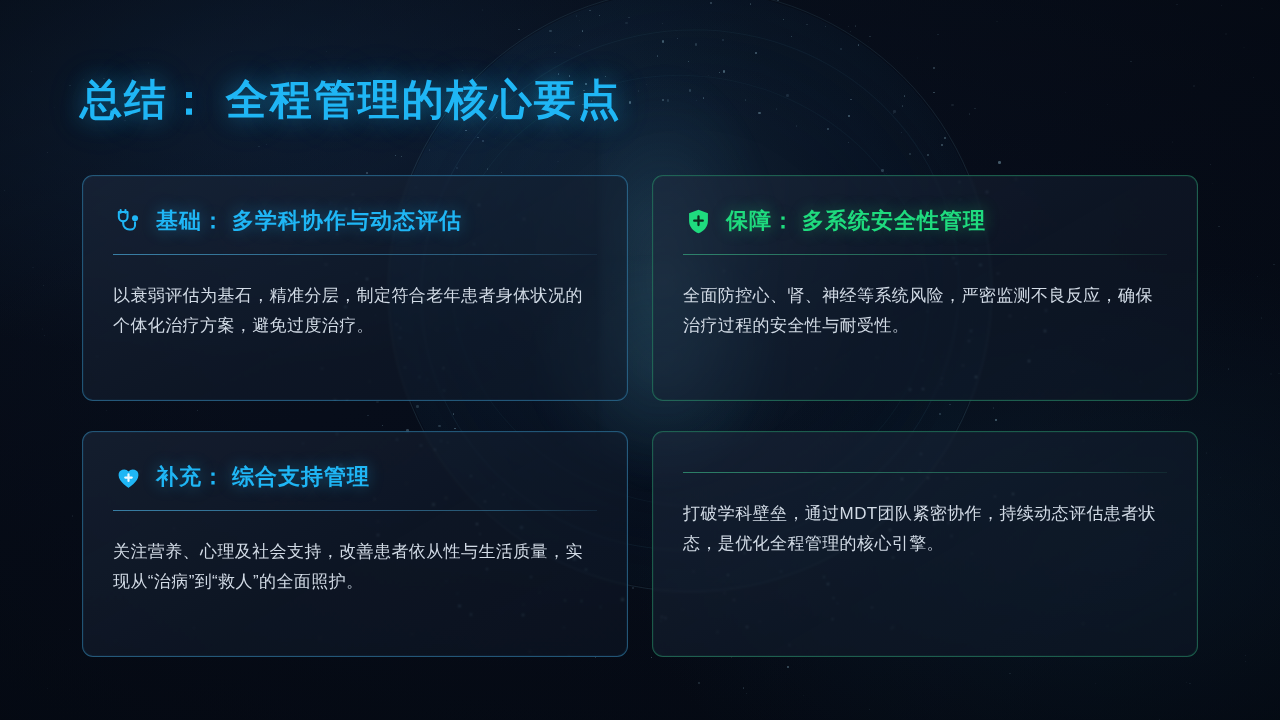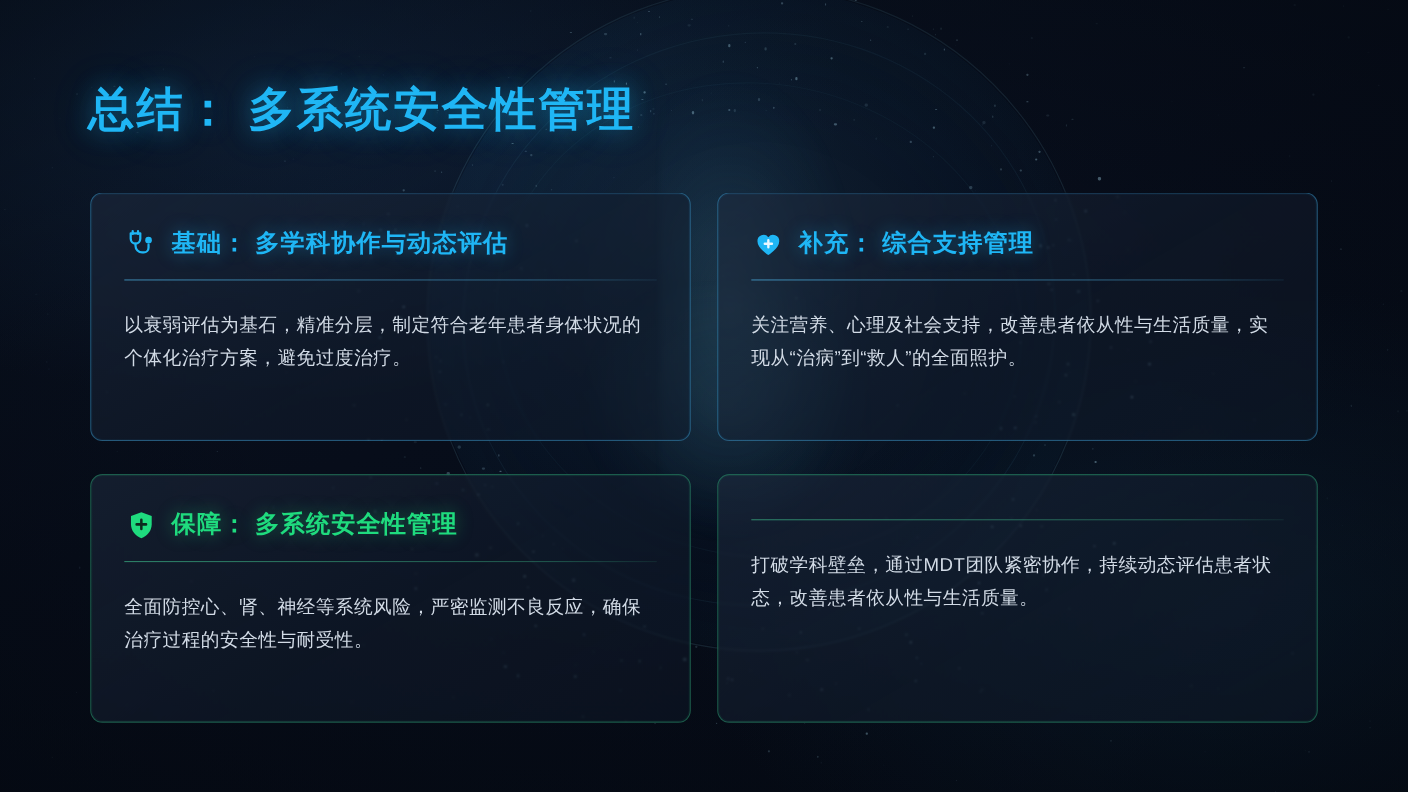--- a/index.html
+++ b/index.html
@@ -525,21 +525,21 @@
       <i style="left:445.0px;top:214.5px;width:1.3px;height:1.3px;opacity:0.26"></i>
       <i style="left:585.6px;top:375.2px;width:1.3px;height:1.3px;opacity:0.09"></i>
       <i style="left:986.4px;top:191.3px;width:1.5px;height:1.5px;opacity:0.56"></i>
       <i style="left:529.2px;top:551.6px;width:1.5px;height:1.5px;opacity:0.55"></i>
       <i style="left:573.3px;top:557.6px;width:2.6px;height:2.6px;opacity:0.47"></i>
       <i style="left:96.3px;top:355.6px;width:1.3px;height:1.3px;opacity:0.22"></i>
       <i style="left:1072.3px;top:371.0px;width:1.3px;height:1.3px;opacity:0.16"></i>
     </div>
   <div class="vignette"></div>
 
-  <div class="title">总结： 多系统安全性管理</div>
+  <div class="title">总结： 全程管理的核心要点</div>
 
   <div class="grid">
 
     <div class="card blue">
       <div class="card-head">
         <span class="card-icon">
           <svg width="29" height="29" viewBox="0 0 24 24" fill="none" stroke="#1fb6f5" stroke-width="1.7" stroke-linecap="round" stroke-linejoin="round">
             <path d="M5.5 2.5v2.2M9.5 2.5v2.2"></path>
             <path d="M4 4.2h7.2v4.1a3.6 3.6 0 0 1-7.2 0z"></path>
             <path d="M7.6 12v1.6a5 5 0 0 0 5 5h1.2a3.6 3.6 0 0 0 3.6-3.6v-2.2"></path>
@@ -547,53 +547,53 @@
           </svg>
         </span>
         <span class="card-title">基础： 多学科协作与动态评估</span>
       </div>
       <div class="divider"></div>
       <div class="card-body">
         <p>以衰弱评估为基石，精准分层，制定符合老年患者身体状况的个体化治疗方案，避免过度治疗。</p>
       </div>
     </div>
 
+    <div class="card green">
+      <div class="card-head">
+        <span class="card-icon">
+          <svg width="29" height="29" viewBox="0 0 24 24">
+            <path d="M12 2.2 4.2 5.1v6.2c0 4.9 3.3 8.7 7.8 10.5 4.5-1.8 7.8-5.6 7.8-10.5V5.1z" fill="#1fdb7e"></path>
+            <path d="M12 7.8v7.1M8.45 11.35h7.1" stroke="#0d2a1e" stroke-width="1.9" stroke-linecap="round"></path>
+          </svg>
+        </span>
+        <span class="card-title">保障： 多系统安全性管理</span>
+      </div>
+      <div class="divider"></div>
+      <div class="card-body">
+        <p>全面防控心、肾、神经等系统风险，严密监测不良反应，确保治疗过程的安全性与耐受性。</p>
+      </div>
+    </div>
+
     <div class="card blue">
       <div class="card-head">
         <span class="card-icon">
           <svg width="29" height="29" viewBox="0 0 24 24">
             <path d="M12 20.6s-8.2-5-8.2-10.4A4.6 4.6 0 0 1 12 7.1a4.6 4.6 0 0 1 8.2 3.1c0 5.4-8.2 10.4-8.2 10.4z" fill="#1fb6f5"></path>
             <path d="M12 9.4v5.4M9.3 12.1h5.4" stroke="#eaf7ff" stroke-width="1.8" stroke-linecap="round"></path>
           </svg>
         </span>
         <span class="card-title">补充： 综合支持管理</span>
       </div>
       <div class="divider"></div>
       <div class="card-body">
         <p>关注营养、心理及社会支持，改善患者依从性与生活质量，实现从“治病”到“救人”的全面照护。</p>
       </div>
     </div>
 
     <div class="card green">
-      <div class="card-head">
-        <span class="card-icon">
-          <svg width="29" height="29" viewBox="0 0 24 24">
-            <path d="M12 2.2 4.2 5.1v6.2c0 4.9 3.3 8.7 7.8 10.5 4.5-1.8 7.8-5.6 7.8-10.5V5.1z" fill="#1fdb7e"></path>
-            <path d="M12 7.8v7.1M8.45 11.35h7.1" stroke="#0d2a1e" stroke-width="1.9" stroke-linecap="round"></path>
-          </svg>
-        </span>
-        <span class="card-title">保障： 多系统安全性管理</span>
-      </div>
       <div class="divider"></div>
       <div class="card-body">
-        <p>全面防控心、肾、神经等系统风险，严密监测不良反应，确保治疗过程的安全性与耐受性。</p>
-      </div>
-    </div>
-
-    <div class="card green">
-      <div class="divider"></div>
-      <div class="card-body">
-        <p>打破学科壁垒，通过MDT团队紧密协作，持续动态评估患者状态，改善患者依从性与生活质量。</p>
+        <p>打破学科壁垒，通过MDT团队紧密协作，持续动态评估患者状态，是优化全程管理的核心引擎。</p>
       </div>
     </div>
 
   </div>
 </div>
 
 </body></html>

